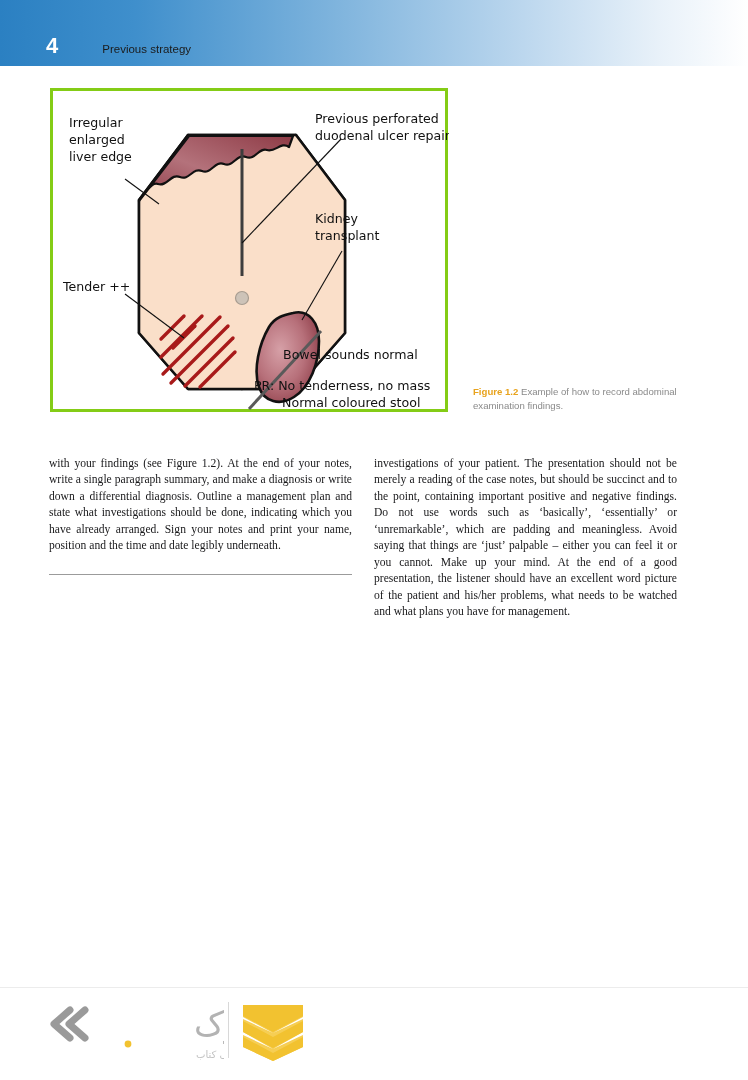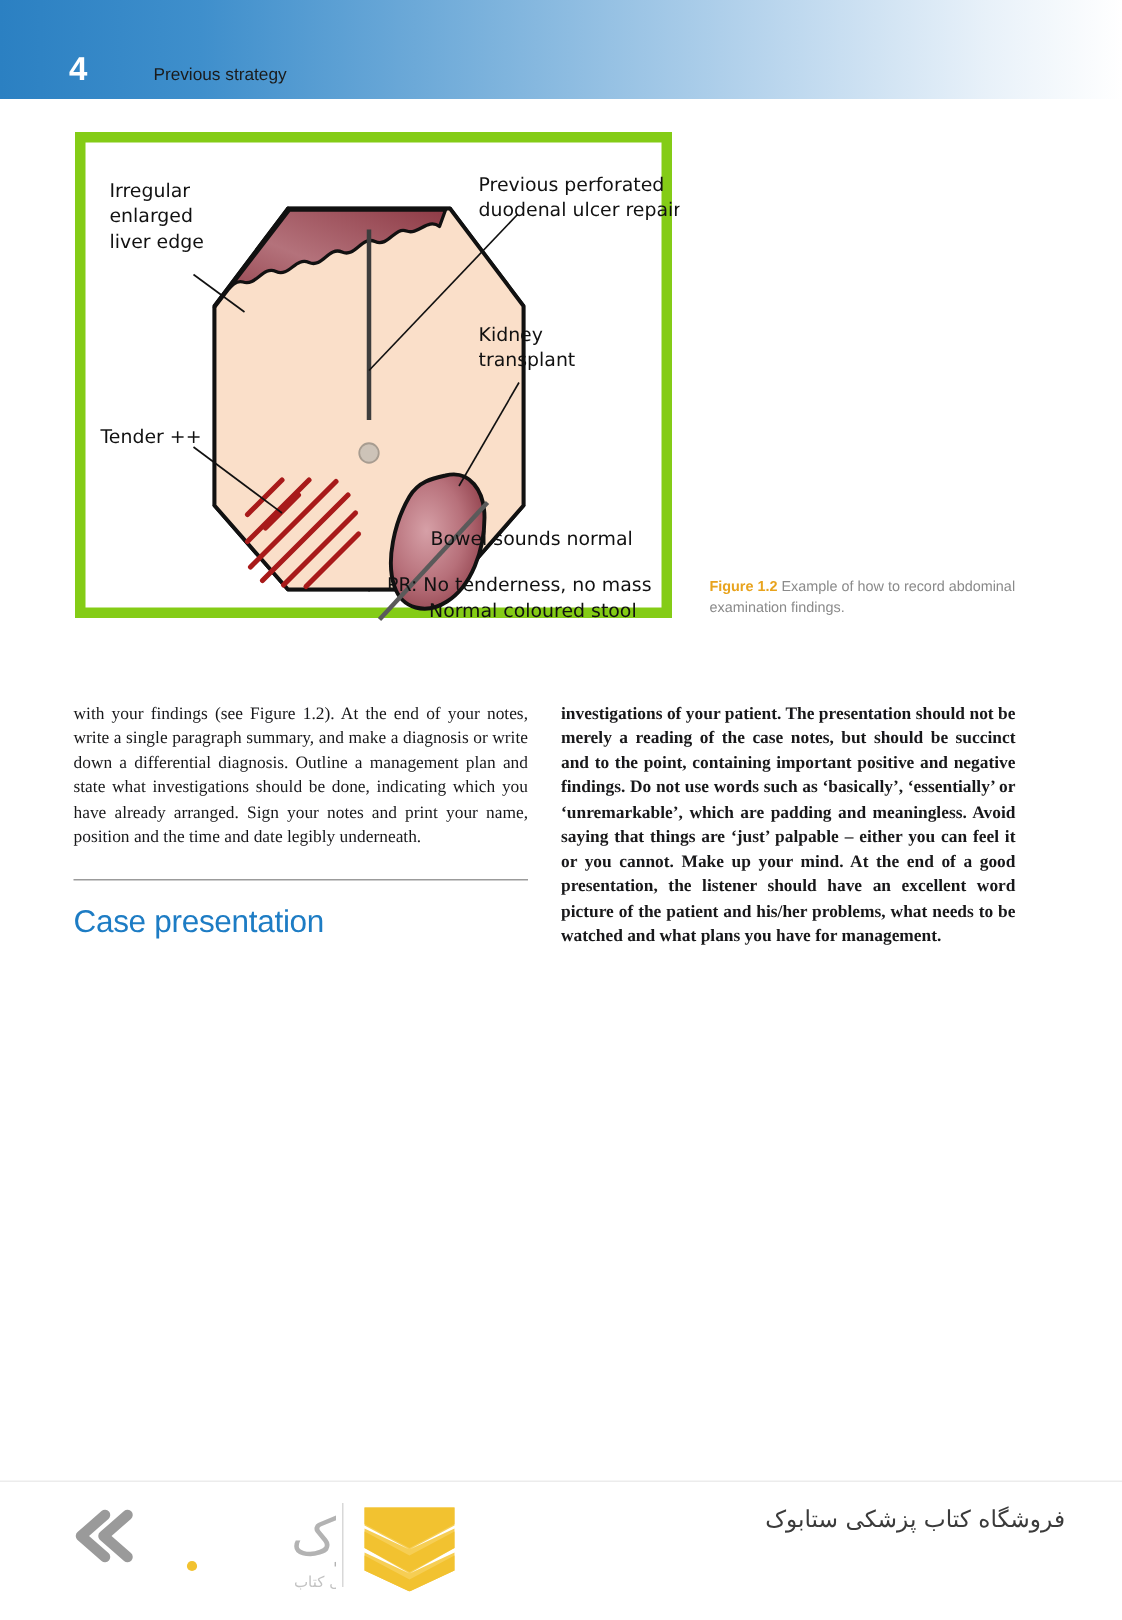--- a/index.html
+++ b/index.html
@@ -44,21 +44,21 @@
     line-height: 1;
   }
 
   
   .figure-block {
     position: absolute;
     left: 50px;
     top: 88px;
     width: 398px;
     height: 324px;
-    border: 7px solid #84cc16;
+    border: 3px solid #84cc16;
     background: #ffffff;
     box-sizing: border-box;
   }
   .figure-svg { display: block; width: 396px; height: 322px; }
 
   .figure-caption {
     position: absolute;
     left: 473px;
     top: 385px;
     width: 210px;
@@ -68,30 +68,30 @@
     color: #8a8a8a;
   }
   .figure-caption .fig-label {
     color: #e8a31d;
     font-weight: bold;
   }
 
   
   .col {
     position: absolute;
-    top: 468px;
+    top: 456px;
     width: 303px;
     font-family: "Liberation Serif", serif;
     font-size: 11.6px;
     line-height: 1.42;
     color: #18181a;
     text-align: justify;
   }
   .col.left  { left: 49px; }
-  .col.right { left: 374px; font-weight: bold; }
+  .col.right { left: 374px; }
 
   .col p { margin: 0 0 0 0; }
 
   .section-rule {
     margin-top: 19px;
     border-top: 1px solid #9b9b9b;
   }
   .section-heading {
     font-family: "Liberation Sans", sans-serif;
     font-size: 21px;
@@ -244,21 +244,20 @@
 </div>
 
 <div class="figure-caption">
   <span class="fig-label">Figure 1.2</span>
   <span>Example of how to record abdominal examination findings.</span>
 </div>
 
 <div class="col left">
   <p>with your findings (see Figure 1.2). At the end of your notes, write a single paragraph summary, and make a diagnosis or write down a differential diagnosis. Outline a management plan and state what investigations should be done, indicating which you have already arranged. Sign your notes and print your name, position and the time and date legibly underneath.</p>
   <div class="section-rule"></div>
-  <h2 class="section-heading">Case presentation</h2>
 </div>
 
 <div class="col right">
   <p>investigations of your patient. The presentation should not be merely a reading of the case notes, but should be succinct and to the point, containing important positive and negative findings. Do not use words such as ‘basically’, ‘essentially’ or ‘unremarkable’, which are padding and meaningless. Avoid saying that things are ‘just’ palpable – either you can feel it or you cannot. Make up your mind. At the end of a good presentation, the listener should have an excellent word picture of the patient and his/her problems, what needs to be watched and what plans you have for management.</p>
 </div>
 
 <div class="site-footer">
   <div class="footer-logo">
     <svg class="logo-wordmark" viewBox="0 0 180 72">
 
@@ -278,15 +277,14 @@
       <path d="M4,6 L34,6 L64,6 L64,18 L34,34 L64,20 L64,33 L34,50 L64,36 L64,48 L34,62 L4,48 L4,36 L34,50 L4,33 L4,20 L34,34 L4,18 Z" fill="#f6ce54"></path>
       <g fill="#f2c230">
         <polygon points="4,6 34,6 64,6 64,17 34,33 4,17"></polygon>
         <polygon points="4,22 34,38 64,22 64,33 34,49 4,33"></polygon>
         <polygon points="4,38 34,54 64,38 64,48 34,62 4,48"></polygon>
       </g>
     </svg>
   </div>
 
   <div class="footer-text">
-    <div class="footer-fa">فروشگاه کتاب پزشکی ستابوک</div>
   </div>
 </div>
 
 </body></html>

